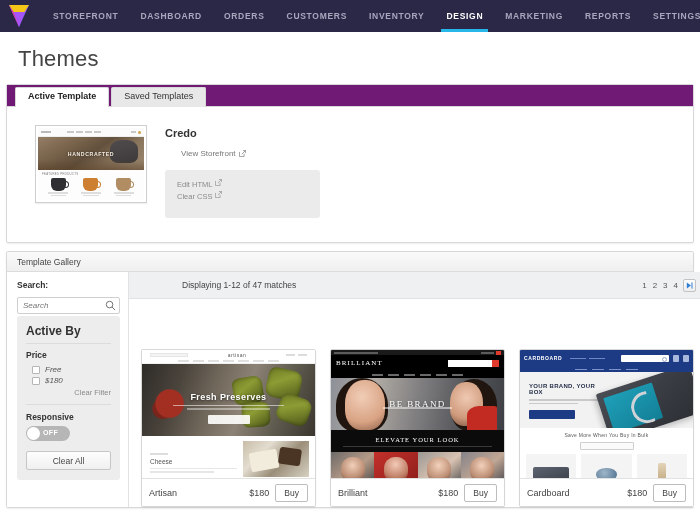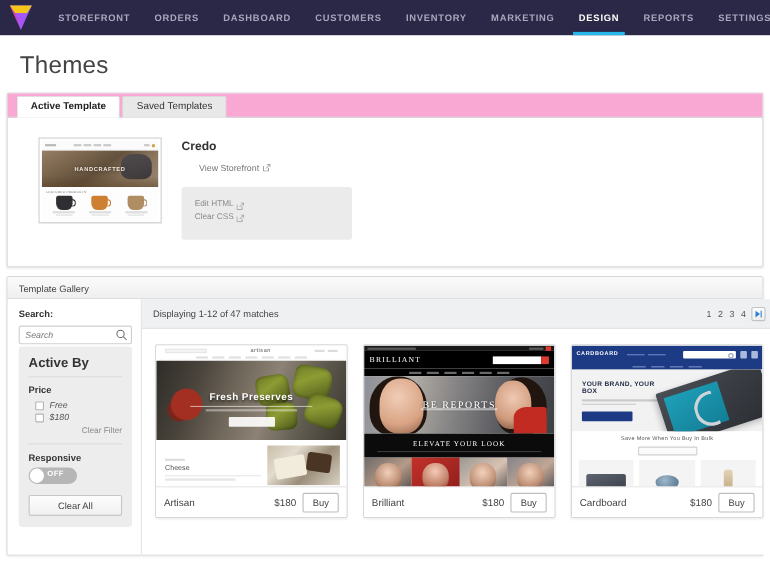--- a/index.html
+++ b/index.html
@@ -69,21 +69,21 @@
     border: 1px solid #d8d8d8;
     border-radius: 2px;
     box-shadow: 0 1px 2px rgba(0,0,0,0.07);
   }
 
   
   .tabstrip {
     display: flex;
     align-items: flex-end;
     height: 22px;
-    background: #f9a8d4;
+    background: #701a75;
     border-bottom: 1px solid #d8d8d8;
     padding-left: 8px;
   }
   .tab {
     font-size: 9px;
     color: #333;
     padding: 4px 12px 5px 12px;
     border: 1px solid #d8d8d8;
     border-bottom: none;
     background: #e8e8e8;
@@ -179,21 +179,21 @@
     font-weight: bold;
     color: #333;
     padding-bottom: 5px;
     border-bottom: 1px solid #d6d6d6;
     margin-bottom: 6px;
   }
   .adv-link {
     font-size: 7.5px;
     color: #8a8a8a;
     display: flex;
-    align-items: flex-end;
+    align-items: flex-start;
     gap: 3px;
     line-height: 1.55;
     cursor: pointer;
   }
 
   
   .gallery-head {
     height: 20px;
     background: linear-gradient(#fafafa,#efefef);
     border-bottom: 1px solid #dcdcdc;
@@ -262,21 +262,21 @@
 
   .gallery-main { flex: 1 1 auto; background: #fff; }
   .gallery-topbar {
     height: 27px;
     background: #eef0f2;
     border-bottom: 1px solid #e0e2e4;
     display: flex;
     align-items: center;
     padding: 0 8px 0 10px;
   }
-  .match-count { font-size: 8.5px; color: #444; }
+  .match-count { font-size: 8.5px; color: #444; margin-left: 43px; }
   .pager { margin-left: auto; display: flex; align-items: center; gap: 4px; }
   .pg-num { font-size: 8px; color: #555; cursor: pointer; padding: 0 1px; }
   .pg-next {
     width: 13px; height: 13px;
     border: 1px solid #c3c3c3;
     border-radius: 2px;
     background: linear-gradient(#fdfdfd,#eeeeee);
     display: flex; align-items:center; justify-content:center;
     cursor: pointer;
   }
@@ -287,20 +287,21 @@
     padding: 14px 10px 0 12px;
   }
   .card {
     width: 175px;
     border: 1px solid #d7d7d7;
     background: #fff;
     border-radius: 2px;
     overflow: hidden;
     flex: 0 0 auto;
     box-shadow: 0 1px 2px rgba(0,0,0,0.05);
+    margin-top: 36px;
   }
   .card-preview { height: 128px; overflow: hidden; position: relative; background:#fff; }
   .card-foot {
     height: 28px;
     border-top: 1px solid #e2e2e2;
     display: flex;
     align-items: center;
     padding: 0 7px;
     gap: 6px;
     background: #fff;
@@ -434,36 +435,36 @@
       <polygon points="1,1 21,1 16.5,8 5.5,8" fill="#f5c518"></polygon>
       <polygon points="5.5,8 16.5,8 11,23" fill="#a855f7"></polygon>
       <polygon points="1,1 5.5,8 11,23" fill="#e0399a"></polygon>
     </svg>
   </div>
   <div class="nav-items">
     <div class="nav-item">
         <span>STOREFRONT</span>
       </div>
     <div class="nav-item">
+        <span>DASHBOARD</span>
+      </div>
+    <div class="nav-item">
         <span>ORDERS</span>
-      </div>
-    <div class="nav-item">
-        <span>DASHBOARD</span>
       </div>
     <div class="nav-item">
         <span>CUSTOMERS</span>
       </div>
     <div class="nav-item">
         <span>INVENTORY</span>
       </div>
+    <div class="nav-item active">
+        <span>DESIGN</span>
+      </div>
     <div class="nav-item">
         <span>MARKETING</span>
-      </div>
-    <div class="nav-item active">
-        <span>DESIGN</span>
       </div>
     <div class="nav-item">
         <span>REPORTS</span>
       </div>
     <div class="nav-item">
         <span>SETTINGS</span>
       </div>
   </div>
 
 </div>
@@ -693,21 +694,21 @@
                 <i></i>
                 <i></i>
                 <i></i>
               </div>
             <div class="br-hero">
               <div class="br-hair h1"></div>
                 <div class="br-face f1"></div>
               <div class="br-hair h2"></div>
                 <div class="br-face f2"></div>
               <div class="br-red"></div>
-              <div class="br-hero-t">BE REPORTS</div>
+              <div class="br-hero-t">BE BRAND</div>
               <div class="br-hero-s"></div>
             </div>
             <div class="br-band">
               <div class="br-band-t">ELEVATE YOUR LOOK</div>
               <div class="br-band-p"></div>
             </div>
             <div class="br-strip">
               <div class="br-cell c1"></div>
                 <div class="br-cell c2"></div>
               <div class="br-cell c3"></div>

